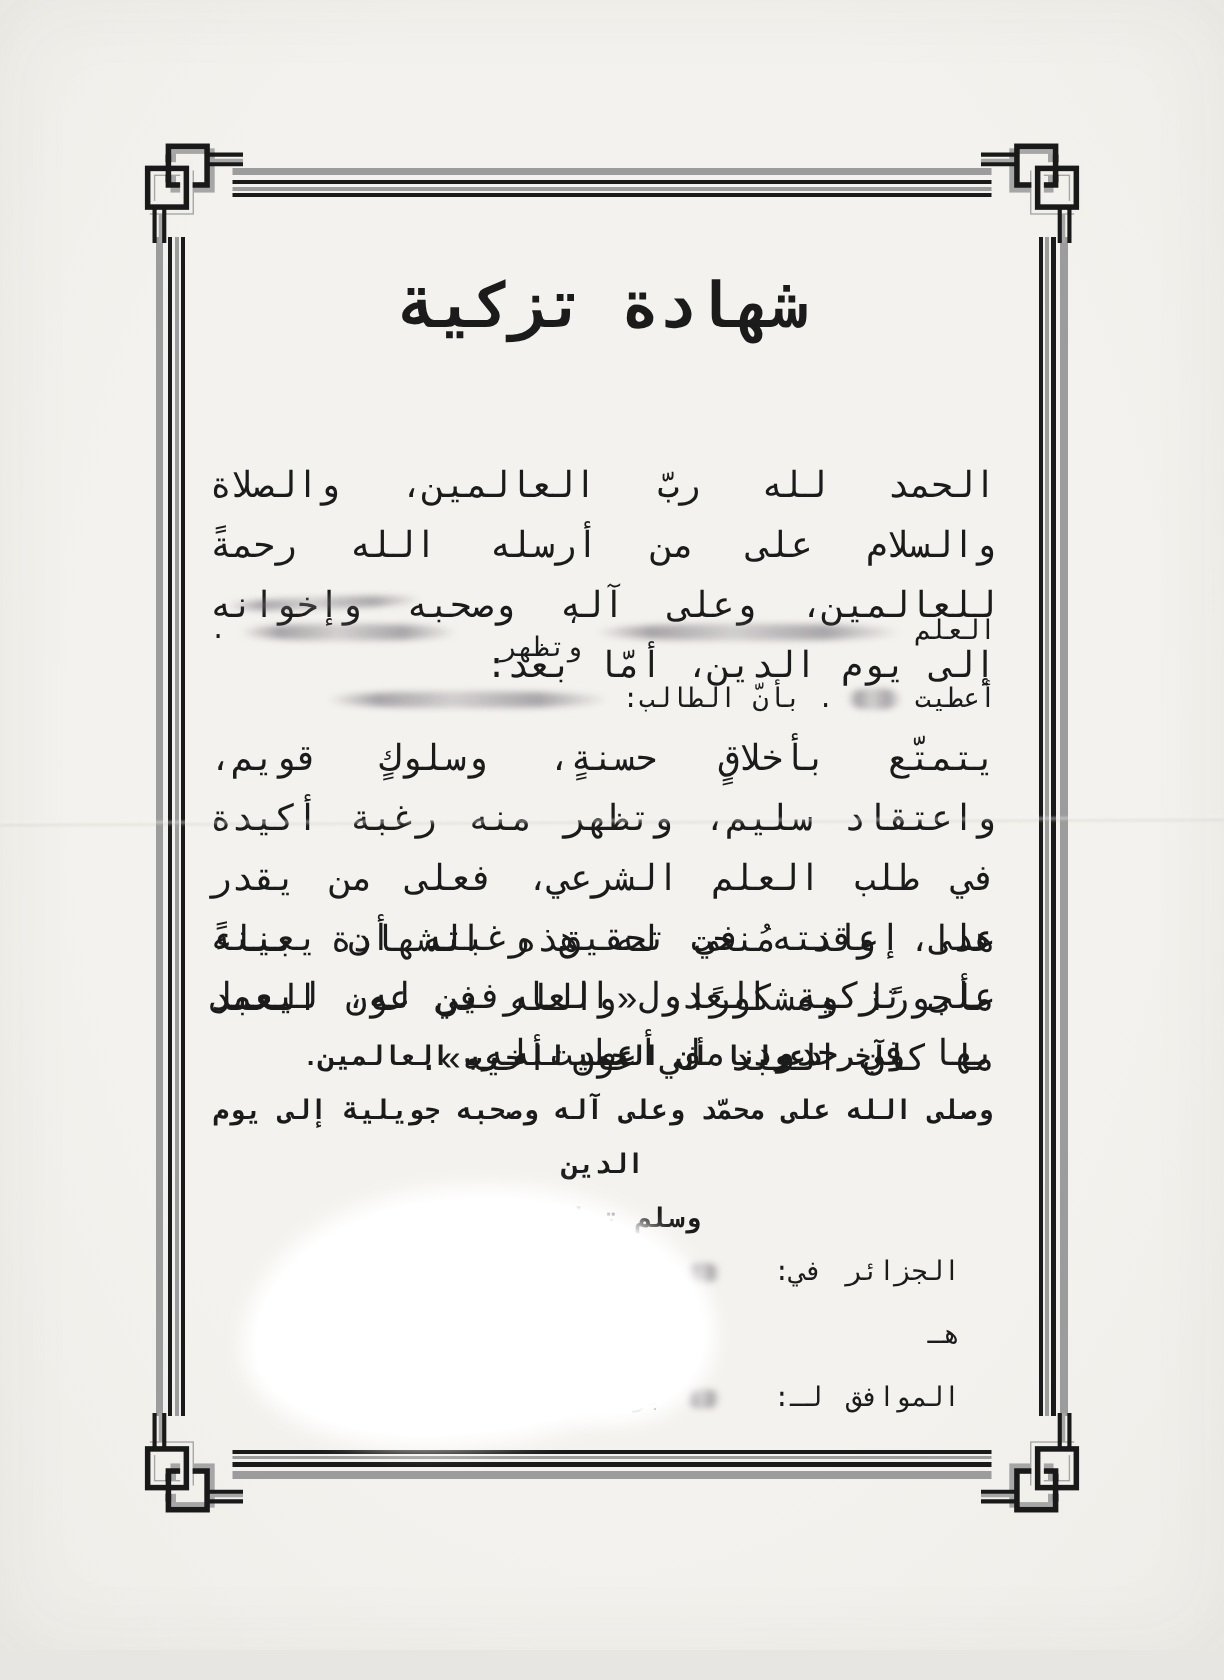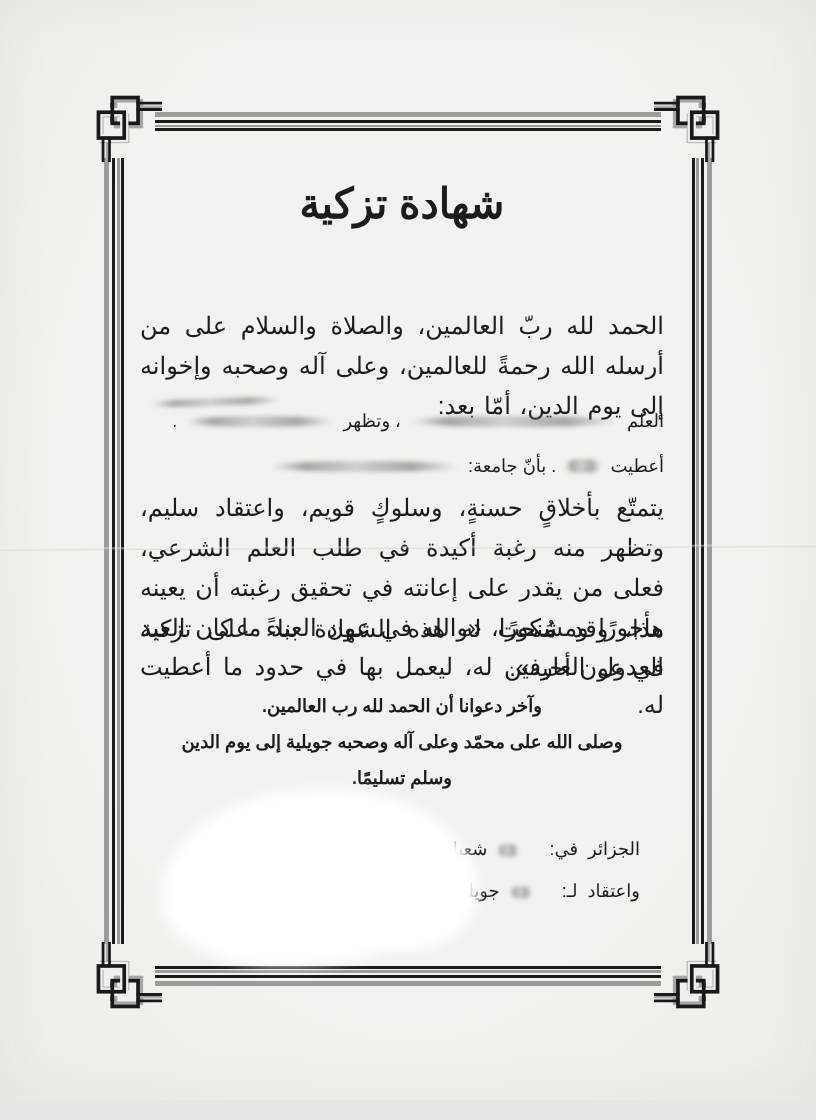--- a/index.html
+++ b/index.html
@@ -3,21 +3,21 @@
 <meta charset="utf-8">
 <style>
   html,body{margin:0;padding:0;background:#e8e6e2;}
   .scan{
     position:relative;
     width:816px;height:1100px;
     margin:0 auto;
     background:#f2f0ec;
     background-image:radial-gradient(ellipse at 50% 45%, #f4f2ee 60%, #efede8 100%);
     overflow:hidden;
-    font-family:Liberation Sans, sans-serif;
+    font-family:Liberation Mono, monospace;
     color:#1b1b1b;
     box-shadow: inset 0 0 60px rgba(60,50,40,0.05);
     direction:rtl;
   }
   
   .strip{position:absolute;}
   .strip.h{height:20px;left:155px;width:506px;}
   .strip.v{width:20px;top:158px;height:786px;}
   .strip.top{top:112px;
     background:linear-gradient(to bottom,
@@ -137,21 +137,21 @@
     <span class="smudge sm-210"></span>
     <span>، وتظهر</span>
     <span class="smudge sm-150"></span>
     <span>.</span>
   </div>
   <span class="smudge extra"></span>
 
   <div class="tx row r2">
     <span>أعطيت</span>
     <span class="smudge sm-36"></span>
-    <span>. بأنّ جامعة:</span>
+    <span>. بأنّ الطالب:</span>
     <span class="smudge sm-190"></span>
   </div>
 
   <div class="tx para p3">يتمتّع بأخلاقٍ حسنةٍ، وسلوكٍ قويم، واعتقاد سليم، وتظهر منه رغبة أكيدة في طلب العلم الشرعي، فعلى من يقدر على إعانته في تحقيق رغبته أن يعينه مأجورًا ومشكورًا، «والله في عون العبد ما كان العبد في عون أخيه».</div>
 
   <div class="tx para p4">هذا، وقد مُنحت له هذه الشهادة بناءً على تزكية العدول العارفين له، ليعمل بها في حدود ما أعطيت له.</div>
 
   <div class="tx closing">
     <div>وآخر دعوانا أن الحمد لله رب العالمين.</div>
     <div>وصلى الله على محمّد وعلى آله وصحبه جويلية إلى يوم الدين</div>
@@ -159,21 +159,21 @@
   </div>
 
   <div class="dates">
     <div>
       <span class="date-label">الجزائر في:</span>
       <span class="smudge sm-18"></span>
       <span>شعبان</span>
       <span>١٤</span><span class="smudge sm-16"></span><span>هـ</span>
     </div>
     <div>
-      <span class="date-label">واعتقاد لـ:</span>
+      <span class="date-label">الموافق لـ:</span>
       <span class="smudge sm-18"></span>
       <span>جويلية</span>
       <span>٢</span><span class="smudge sm-16"></span>
     </div>
   </div>
 
   <div class="blob main"></div>
   <div class="blob lobe"></div>
 
 </div>

